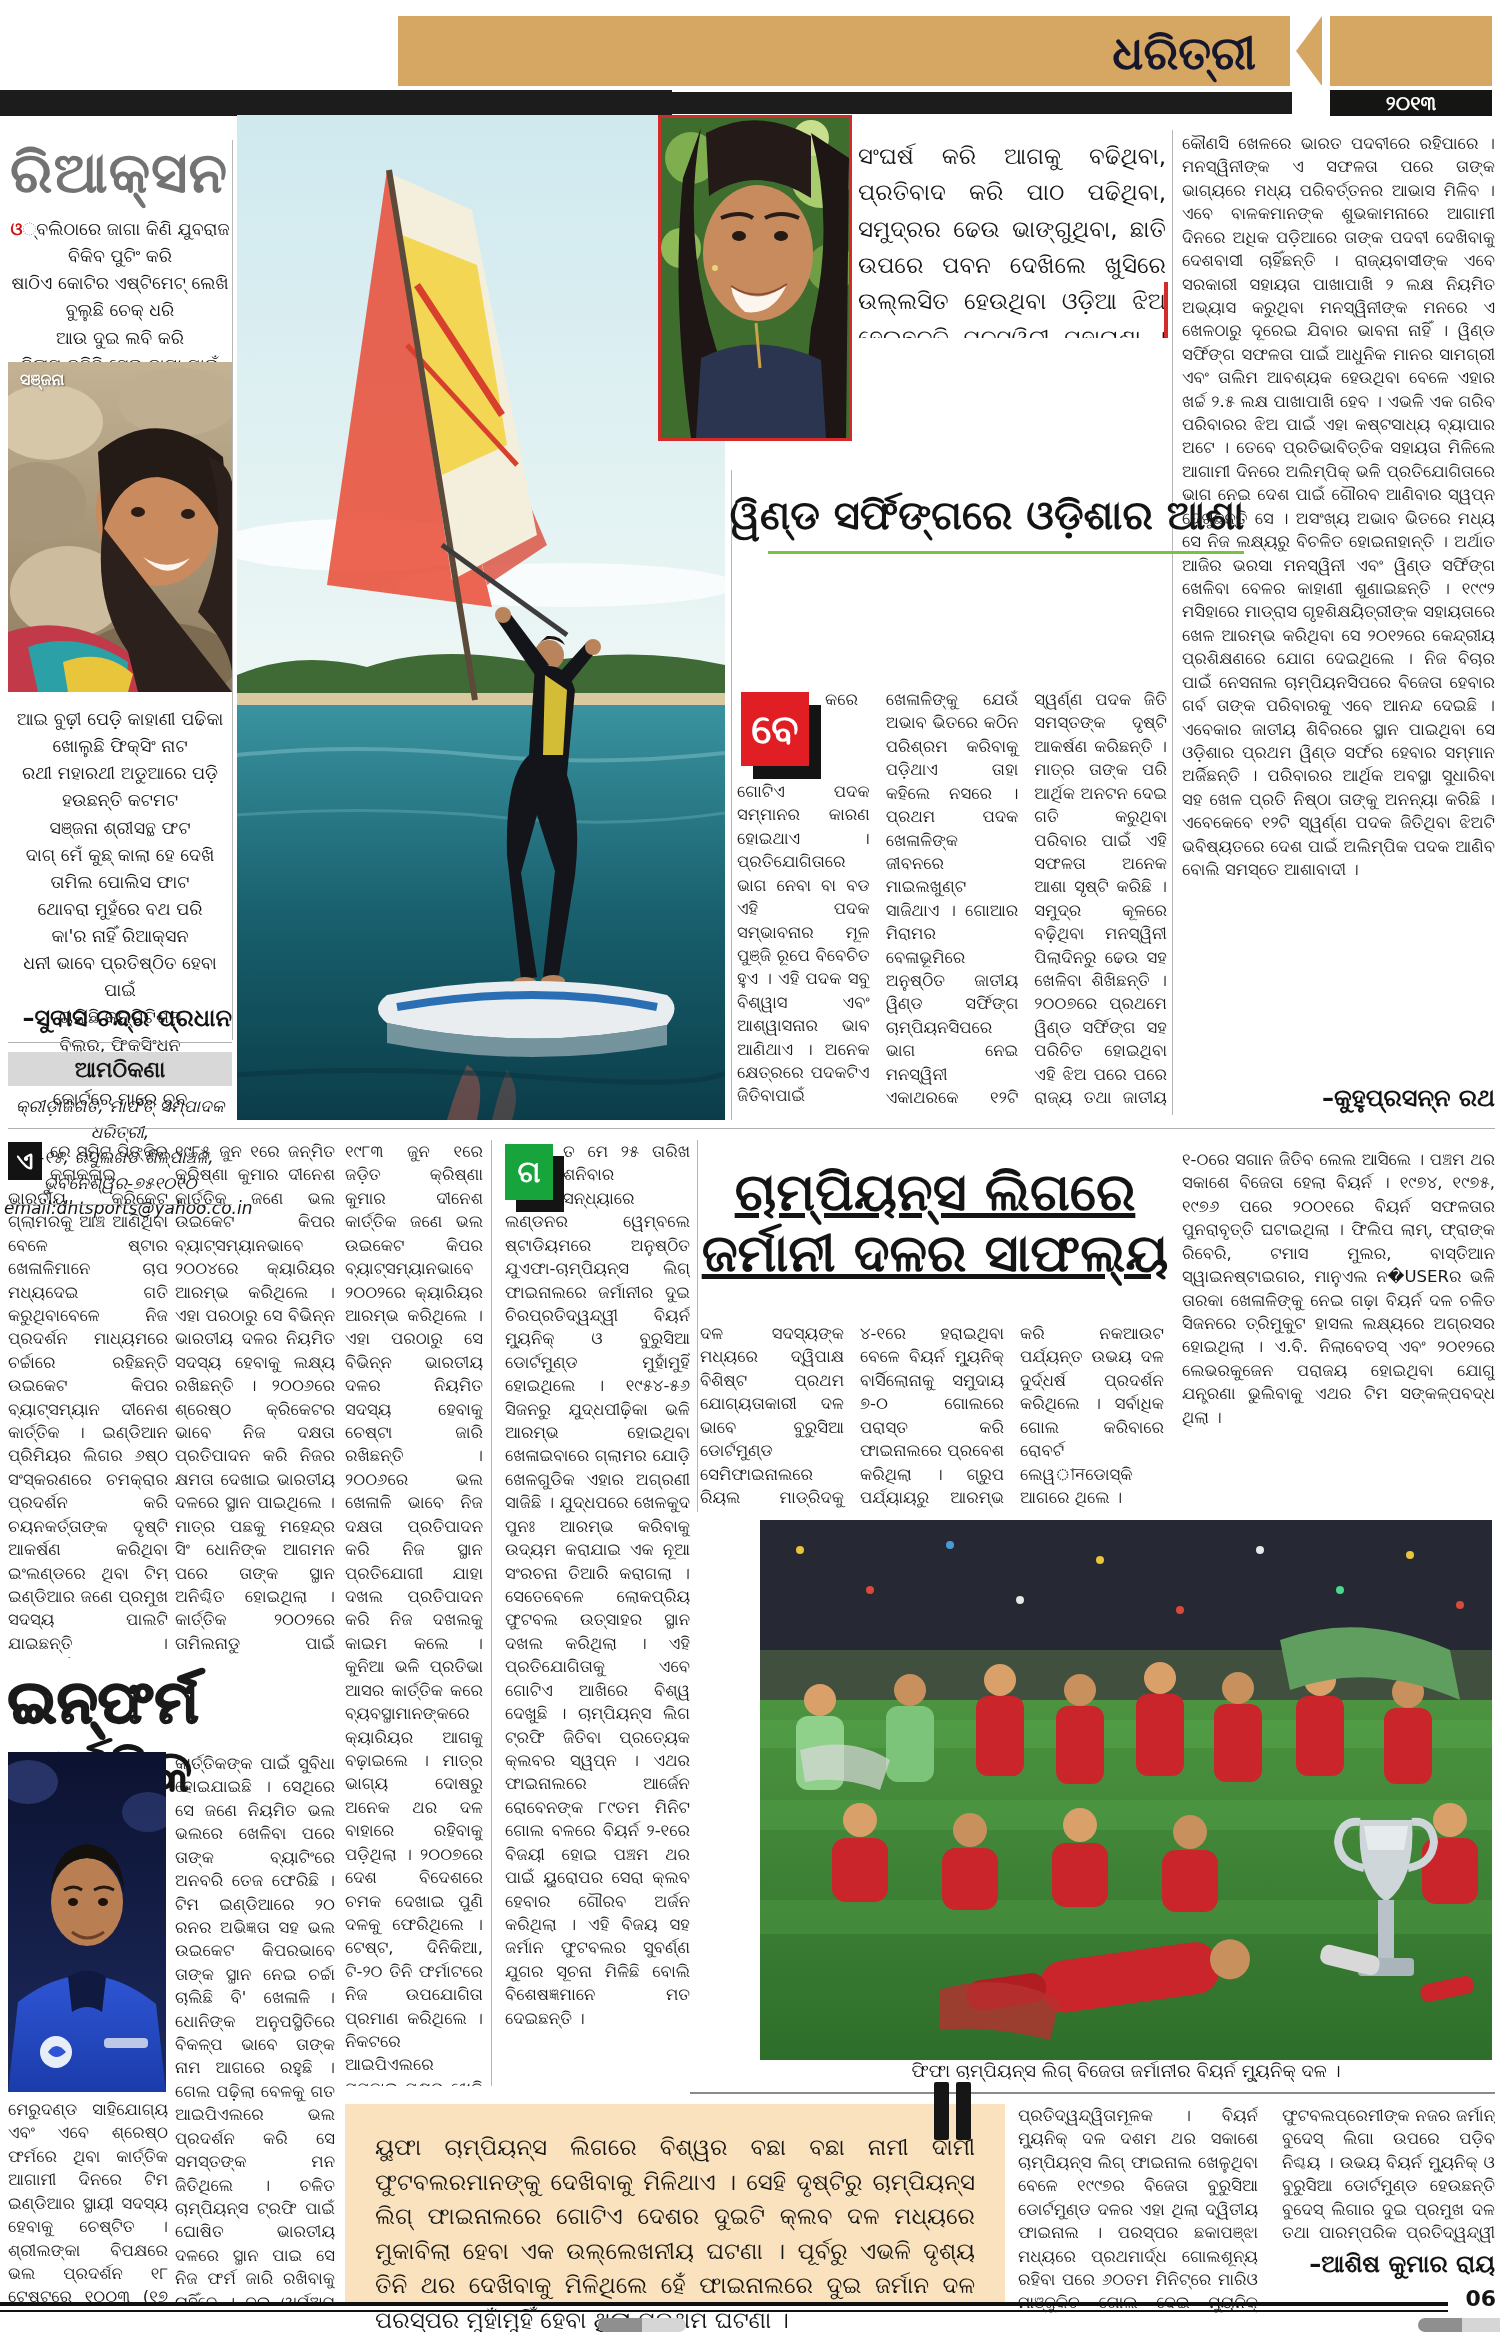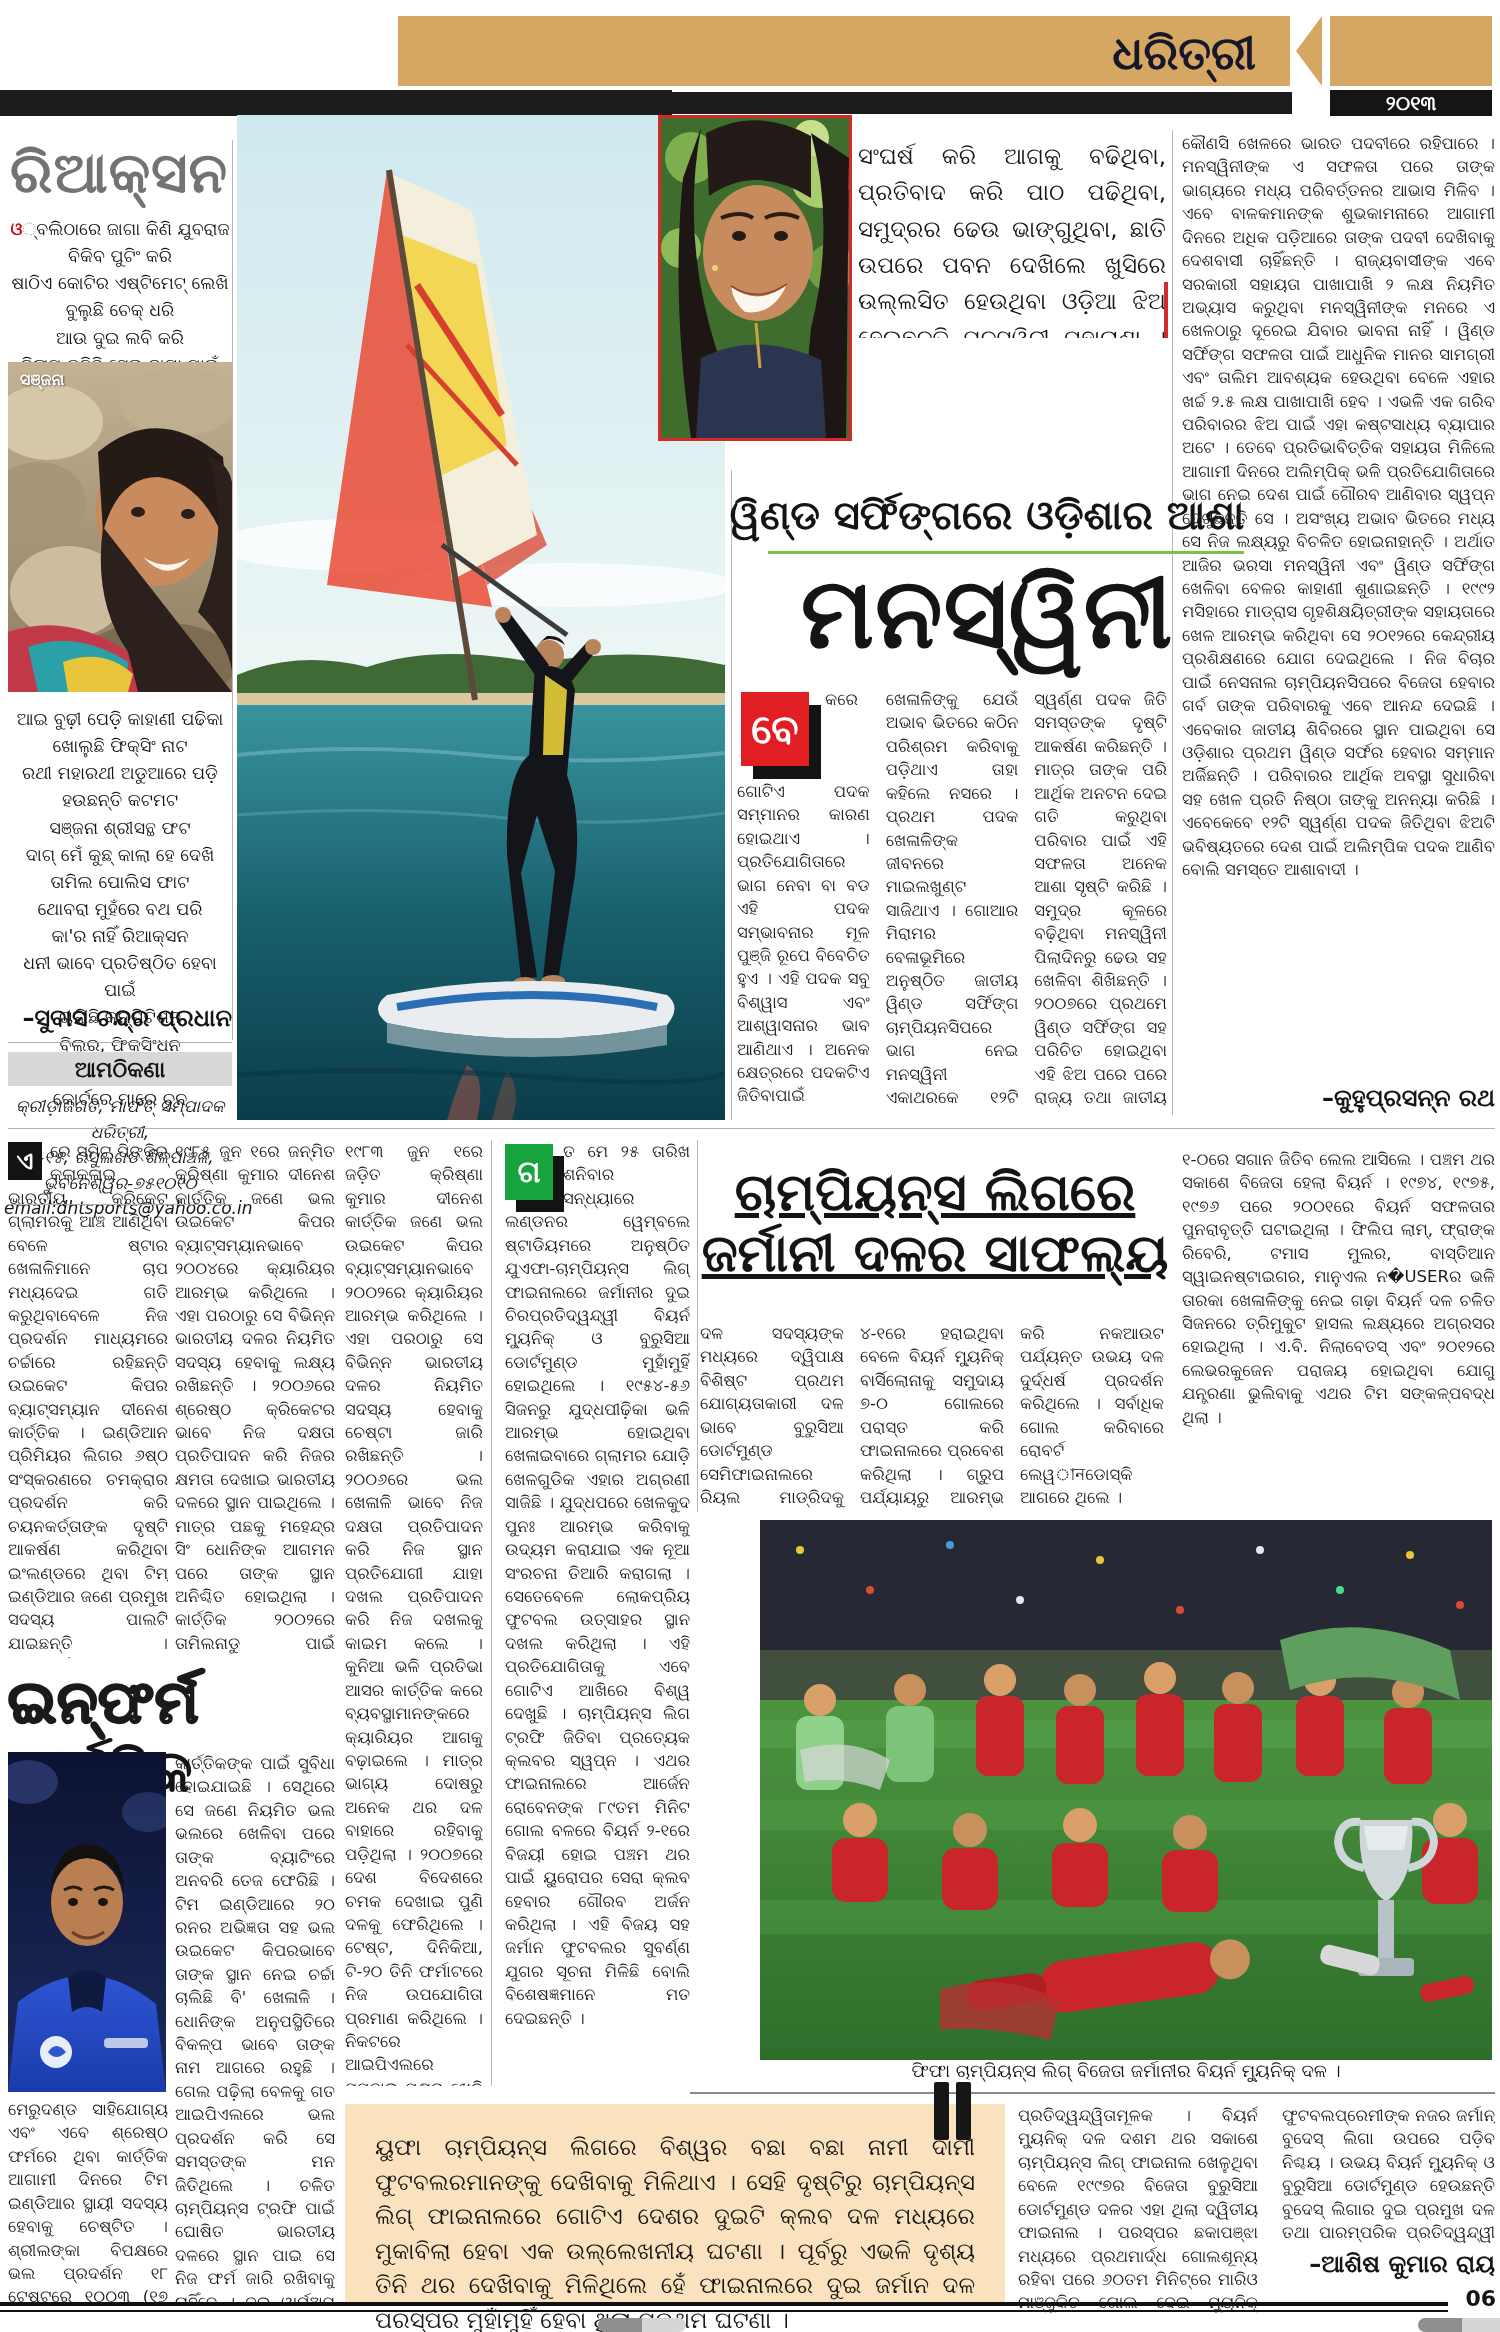--- a/index.html
+++ b/index.html
@@ -207,21 +207,20 @@
       <path d="M95 205 L99 250" stroke="#caa24a" stroke-width="3"></path>
       <circle cx="54" cy="150" r="3" fill="#e8d27a"></circle>
     </svg>
   </div>
 
   <div class="abs lead" style="left:858px;top:138px;width:308px;height:200px;">ସଂଘର୍ଷ କରି ଆଗକୁ ବଢିଥିବା, ପ୍ରତିବାଦ କରି ପାଠ ପଢିଥିବା, ସମୁଦ୍ରର ଢେଉ ଭାଙ୍ଗୁଥିବା, ଛାତି ଉପରେ ପବନ ଦେଖିଲେ ଖୁସିରେ ଉଲ୍ଲସିତ ହେଉଥିବା ଓଡ଼ିଆ ଝିଅ ହେଉଛନ୍ତି ମନସ୍ୱିନୀ ମହାରାଣା । ନିକଟରେ ଗୋଆରେ ଶେଷ ହୋଇଥିବା ଜାତୀୟ ୱିଣ୍ଡ ସର୍ଫିଙ୍ଗ ଚାମ୍ପିୟନସିପ୍‌ର ମହିଳା ମିଶ୍ରଣ ବର୍ଗରେ ସେ ୧୨ଟି ସ୍ୱର୍ଣ୍ଣପଦକ ଜିତି ଓଡ଼ିଶା ପାଇଁ ସୃଷ୍ଟି କରିଛନ୍ତି ଅନେକ ଆଶା ।</div>
   <div class="abs" style="left:1164px;top:282px;width:4px;height:56px;background:#d42a2a;"></div>
 
   <div class="abs kicker center" style="left:728px;top:492px;width:518px;">ୱିଣ୍ଡ ସର୍ଫିଙ୍ଗରେ ଓଡ଼ିଶାର ଆଶା</div>
   <div class="abs underline-green" style="left:768px;top:551px;width:476px;height:3px;"></div>
-  <div class="abs headline-big center" style="left:728px;top:556px;width:518px;">ମନସ୍ୱିନୀ</div>
 
   <div class="abs txt cols3" style="left:737px;top:688px;width:430px;height:434px;">
     <span class="dropcap dc-red" style="float:left;width:68px;height:74px;font-size:40px;margin:4px 16px 14px 4px;">ବେ</span><span>କରେ ଗୋଟିଏ ପଦକ ସମ୍ମାନର କାରଣ ହୋଇଥାଏ । ପ୍ରତିଯୋଗିତାରେ ଭାଗ ନେବା ବା ବଡ ଏହି ପଦକ ସମ୍ଭାବନାର ମୂଳ ପୁଞ୍ଜି ରୂପେ ବିବେଚିତ ହୁଏ । ଏହି ପଦକ ସବୁ ବିଶ୍ୱାସ ଏବଂ ଆଶ୍ୱାସନାର ଭାବ ଆଣିଥାଏ । ଅନେକ କ୍ଷେତ୍ରରେ ପଦକଟିଏ ଜିତିବାପାଇଁ ଖେଳାଳିଙ୍କୁ ଯେଉଁ ଅଭାବ ଭିତରେ କଠିନ ପରିଶ୍ରମ କରିବାକୁ ପଡ଼ିଥାଏ ତାହା କହିଲେ ନସରେ । ପ୍ରଥମ ପଦକ ଖେଳାଳିଙ୍କ ଜୀବନରେ ମାଇଲଖୁଣ୍ଟ ସାଜିଥାଏ । ଗୋଆର ମିରାମର ବେଳାଭୂମିରେ ଅନୁଷ୍ଠିତ ଜାତୀୟ ୱିଣ୍ଡ ସର୍ଫିଙ୍ଗ ଚାମ୍ପିୟନସିପରେ ଭାଗ ନେଇ ମନସ୍ୱିନୀ ଏକାଥରକେ ୧୨ଟି ସ୍ୱର୍ଣ୍ଣ ପଦକ ଜିତି ସମସ୍ତଙ୍କ ଦୃଷ୍ଟି ଆକର୍ଷଣ କରିଛନ୍ତି । ମାତ୍ର ତାଙ୍କ ପରି ଆର୍ଥିକ ଅନଟନ ଦେଇ ଗତି କରୁଥିବା ପରିବାର ପାଇଁ ଏହି ସଫଳତା ଅନେକ ଆଶା ସୃଷ୍ଟି କରିଛି । ସମୁଦ୍ର କୂଳରେ ବଢ଼ିଥିବା ମନସ୍ୱିନୀ ପିଲାଦିନରୁ ଢେଉ ସହ ଖେଳିବା ଶିଖିଛନ୍ତି । ୨୦୦୭ରେ ପ୍ରଥମେ ୱିଣ୍ଡ ସର୍ଫିଙ୍ଗ ସହ ପରିଚିତ ହୋଇଥିବା ଏହି ଝିଅ ପରେ ପରେ ରାଜ୍ୟ ତଥା ଜାତୀୟ ସ୍ତରରେ ପଦକ ଜିତିବାରେ ଲାଗିଛନ୍ତି । ତାଙ୍କ ସଫଳତା ପଛରେ ରହିଛି ଅକ୍ଳାନ୍ତ ପରିଶ୍ରମ ଓ ନିଷ୍ଠା । ଏବେ ତାଙ୍କ ଲକ୍ଷ୍ୟ ଅନ୍ତର୍ଜାତୀୟ ପ୍ରତିଯୋଗିତାରେ ଦେଶ ପାଇଁ ପଦକ ଜିତିବା । ହେଲେ ଆର୍ଥିକ ସହାୟତା ଅଭାବରୁ ତାଙ୍କ ସ୍ୱପ୍ନ ସାକାର ହେବା ନେଇ ସଂଶୟ ଉପୁଜିଛି । ସରକାର ତଥା ବିଭିନ୍ନ ଅନୁଷ୍ଠାନ ସାହାଯ୍ୟର ହାତ ବଢ଼ାଇଲେ ସେ ନିଶ୍ଚିତ ଦେଶ ପାଇଁ ଗୌରବ ଆଣିପାରିବେ ।</span>
   </div>
 
   <div class="abs txt" style="left:1182px;top:132px;width:313px;height:948px;">କୌଣସି ଖେଳରେ ଭାରତ ପଦବୀରେ ରହିପାରେ । ମନସ୍ୱିନୀଙ୍କ ଏ ସଫଳତା ପରେ ତାଙ୍କ ଭାଗ୍ୟରେ ମଧ୍ୟ ପରିବର୍ତ୍ତନର ଆଭାସ ମିଳିବ । ଏବେ ବାଳକମାନଙ୍କ ଶୁଭକାମନାରେ ଆଗାମୀ ଦିନରେ ଅଧିକ ପଡ଼ିଆରେ ତାଙ୍କ ପଦବୀ ଦେଖିବାକୁ ଦେଶବାସୀ ଚାହିଁଛନ୍ତି । ରାଜ୍ୟବାସୀଙ୍କ ଏବେ ସରକାରୀ ସହାୟତା ପାଖାପାଖି ୨ ଲକ୍ଷ ନିୟମିତ ଅଭ୍ୟାସ କରୁଥିବା ମନସ୍ୱିନୀଙ୍କ ମନରେ ଏ ଖେଳଠାରୁ ଦୂରେଇ ଯିବାର ଭାବନା ନାହିଁ । ୱିଣ୍ଡ ସର୍ଫିଙ୍ଗ ସଫଳତା ପାଇଁ ଆଧୁନିକ ମାନର ସାମଗ୍ରୀ ଏବଂ ତାଲିମ ଆବଶ୍ୟକ ହେଉଥିବା ବେଳେ ଏହାର ଖର୍ଚ୍ଚ ୨.୫ ଲକ୍ଷ ପାଖାପାଖି ହେବ । ଏଭଳି ଏକ ଗରିବ ପରିବାରର ଝିଅ ପାଇଁ ଏହା କଷ୍ଟସାଧ୍ୟ ବ୍ୟାପାର ଅଟେ । ତେବେ ପ୍ରତିଭାବିତ୍ତିକ ସହାୟତା ମିଳିଲେ ଆଗାମୀ ଦିନରେ ଅଲିମ୍ପିକ୍ ଭଳି ପ୍ରତିଯୋଗିତାରେ ଭାଗ ନେଇ ଦେଶ ପାଇଁ ଗୌରବ ଆଣିବାର ସ୍ୱପ୍ନ ଦେଖୁଛନ୍ତି ସେ । ଅସଂଖ୍ୟ ଅଭାବ ଭିତରେ ମଧ୍ୟ ସେ ନିଜ ଲକ୍ଷ୍ୟରୁ ବିଚଳିତ ହୋଇନାହାନ୍ତି । ଅର୍ଥାତ ଆଜିର ଭରସା ମନସ୍ୱିନୀ ଏବଂ ୱିଣ୍ଡ ସର୍ଫିଙ୍ଗ ଖେଳିବା ବେଳର କାହାଣୀ ଶୁଣାଇଛନ୍ତି । ୧୯୯୨ ମସିହାରେ ମାଡ୍ରାସ ଗୃହଶିକ୍ଷୟିତ୍ରୀଙ୍କ ସହାୟତାରେ ଖେଳ ଆରମ୍ଭ କରିଥିବା ସେ ୨୦୧୨ରେ କେନ୍ଦ୍ରୀୟ ପ୍ରଶିକ୍ଷଣରେ ଯୋଗ ଦେଇଥିଲେ । ନିଜ ବିଚାର ପାଇଁ ନେସନାଲ ଚାମ୍ପିୟନସିପରେ ବିଜେତା ହେବାର ଗର୍ବ ତାଙ୍କ ପରିବାରକୁ ଏବେ ଆନନ୍ଦ ଦେଇଛି । ଏବେକାର ଜାତୀୟ ଶିବିରରେ ସ୍ଥାନ ପାଇଥିବା ସେ ଓଡ଼ିଶାର ପ୍ରଥମ ୱିଣ୍ଡ ସର୍ଫର ହେବାର ସମ୍ମାନ ଅର୍ଜିଛନ୍ତି । ପରିବାରର ଆର୍ଥିକ ଅବସ୍ଥା ସୁଧାରିବା ସହ ଖେଳ ପ୍ରତି ନିଷ୍ଠା ତାଙ୍କୁ ଅନନ୍ୟା କରିଛି । ଏବେକେବେ ୧୨ଟି ସ୍ୱର୍ଣ୍ଣ ପଦକ ଜିତିଥିବା ଝିଅଟି ଭବିଷ୍ୟତରେ ଦେଶ ପାଇଁ ଅଲିମ୍ପିକ ପଦକ ଆଣିବ ବୋଲି ସମସ୍ତେ ଆଶାବାଦୀ ।</div>
   <div class="abs byline right" style="left:1182px;top:1084px;width:313px;">–କୁହୁପ୍ରସନ୍ନ ରଥ</div>
 
   <div class="hrule" style="left:8px;top:1128px;width:1487px;"></div>
 

